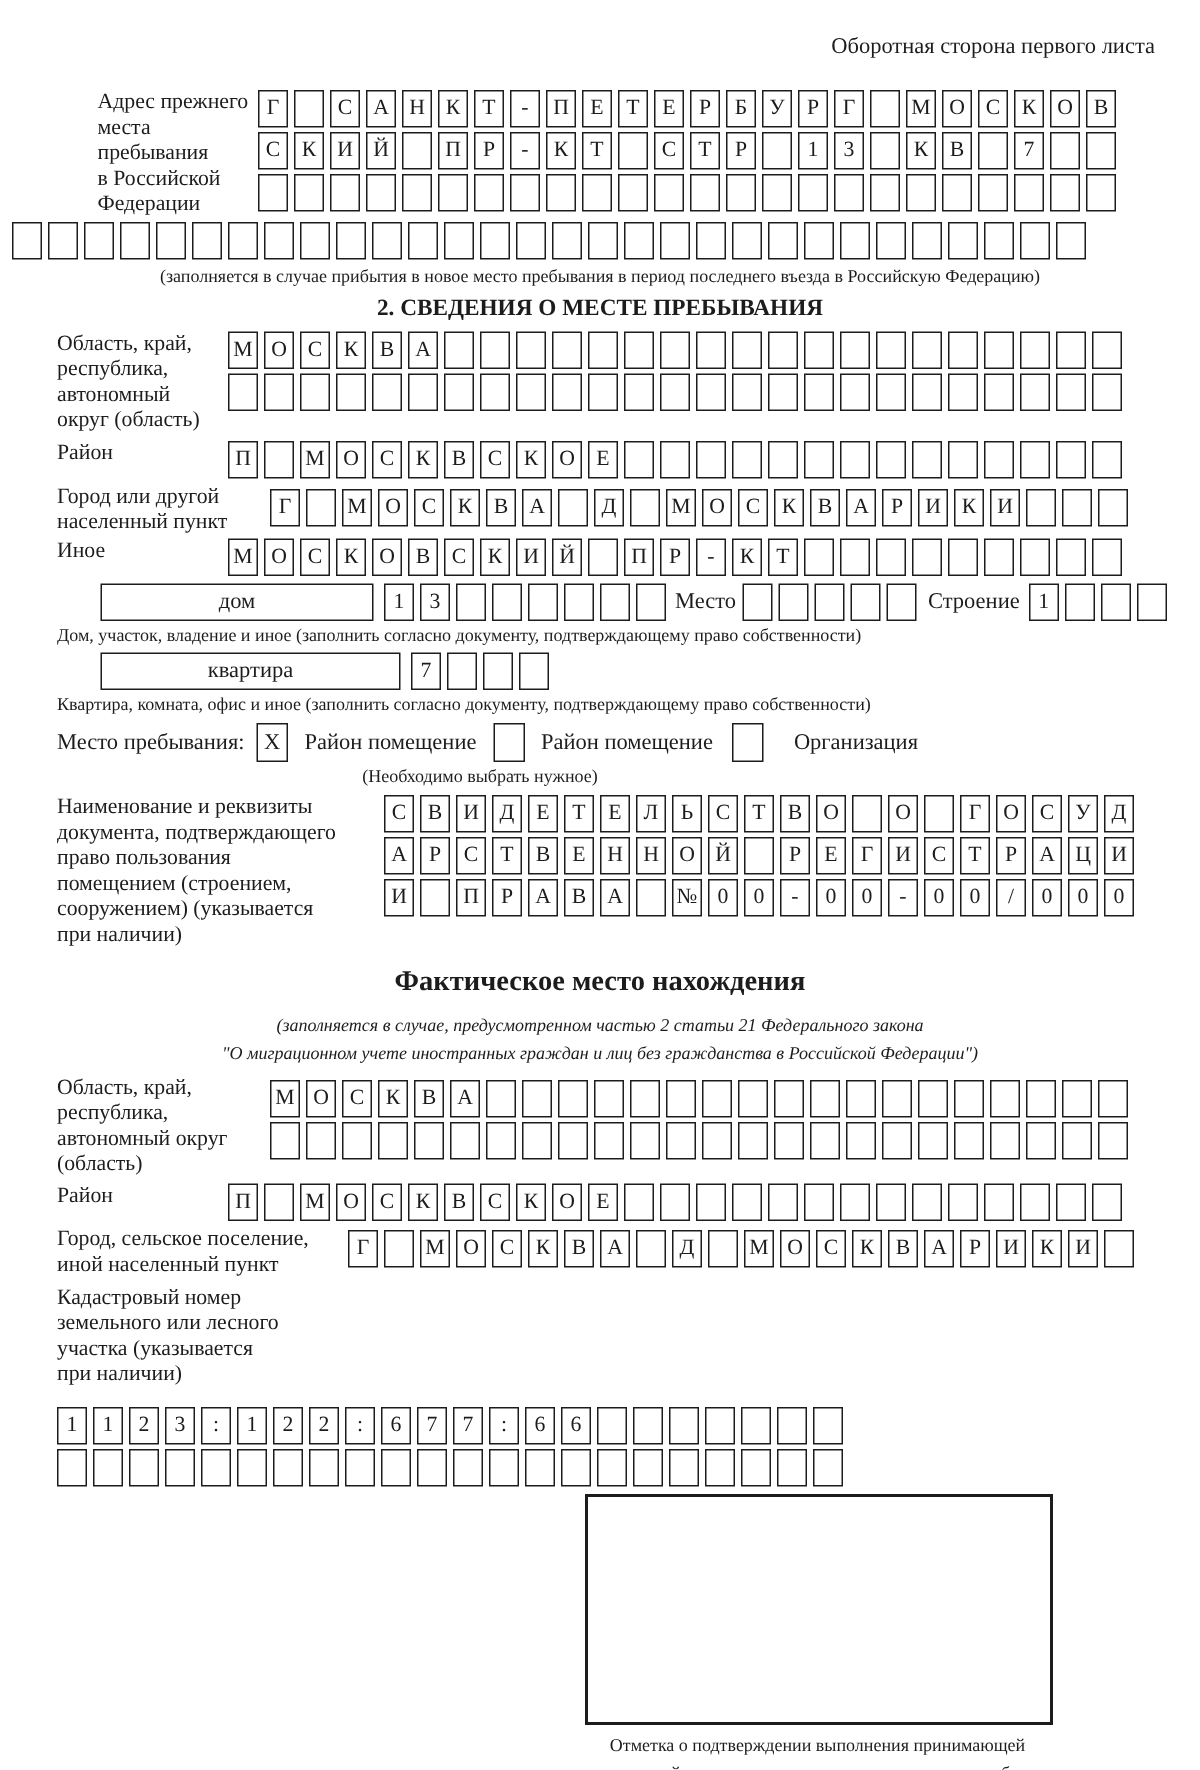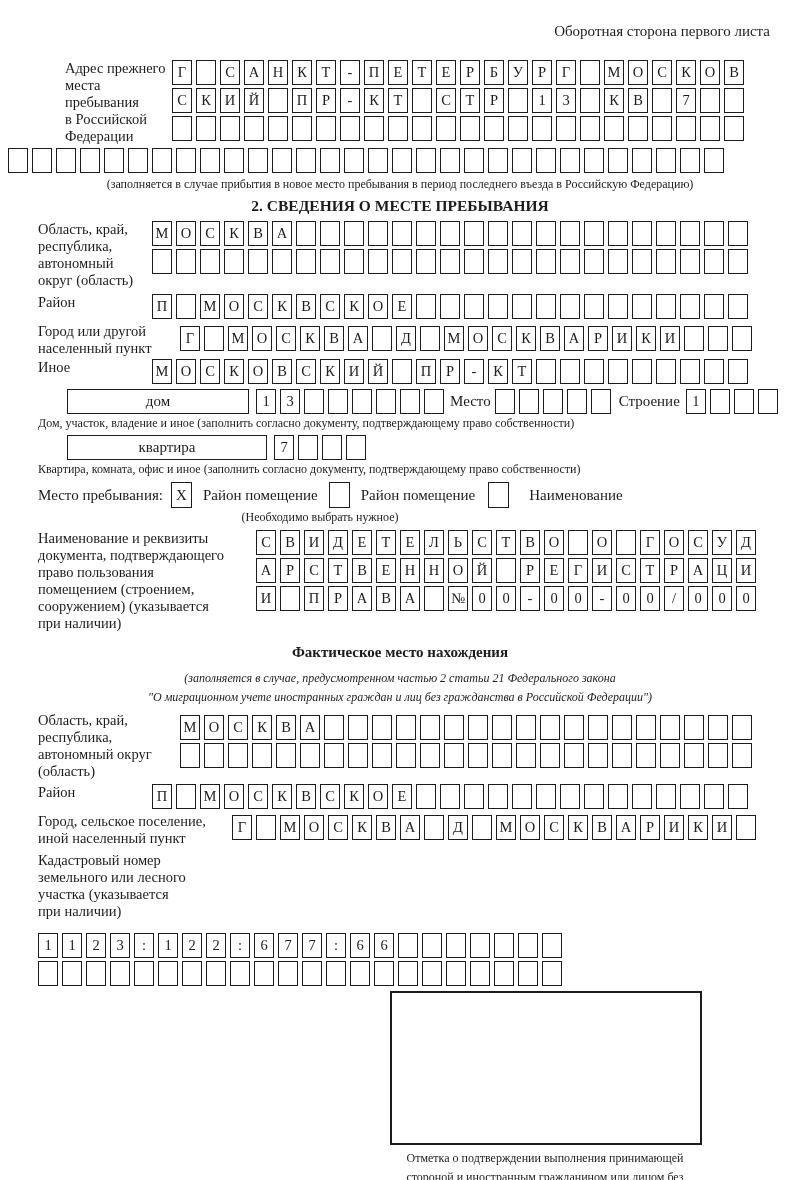--- a/index.html
+++ b/index.html
@@ -354,21 +354,21 @@
   </div>
   <div class="note ml38" style="margin-top:2px;">Квартира, комната, офис и иное (заполнить согласно документу, подтверждающему право собственности)</div>
 
   <div class="stay ml38" style="margin-top:5px;">
     <div>Место пребывания:</div>
     <span class="checkbox" style="margin-left:8px;">X</span>
     <div style="margin-left:11px;">Район помещение</div>
     <span class="checkbox" style="margin-left:11px;"></span>
     <div style="margin-left:11px;">Район помещение</div>
     <span class="checkbox" style="margin-left:13px;"></span>
-    <div style="margin-left:20px;">Наименование</div>
+    <div style="margin-left:20px;">Организация</div>
   </div>
   <div class="note center" style="width:640px;margin-top:2px;">(Необходимо выбрать нужное)</div>
 
   <div class="field ml38" style="margin-top:5px;">
     <div class="flabel lw218">Наименование и реквизиты
 документа, подтверждающего
 право пользования
 помещением (строением,
 сооружением) (указывается
 при наличии)</div>
@@ -438,21 +438,21 @@
           <span class="cell">0</span>
           <span class="cell">0</span>
           <span class="cell">/</span>
           <span class="cell">0</span>
           <span class="cell">0</span>
           <span class="cell">0</span>
         </div>
     </div>
   </div>
 
-  <div class="center bold" style="margin-top:12px;font-size:15px;">Фактическое место нахождения</div>
+  <div class="center bold" style="margin-top:12px;font-size:19px;">Фактическое место нахождения</div>
   <div class="note center pre" style="margin-top:8px;line-height:19px;font-style:italic;">(заполняется в случае, предусмотренном частью 2 статьи 21 Федерального закона
 "О миграционном учете иностранных граждан и лиц без гражданства в Российской Федерации")</div>
 
   <div class="field ml38" style="margin-top:5px;">
     <div class="flabel lw142">Область, край,
 республика,
 автономный округ
 (область)</div>
     <div class="rows" style="padding-top:3px;">
       <div class="cellrow">

